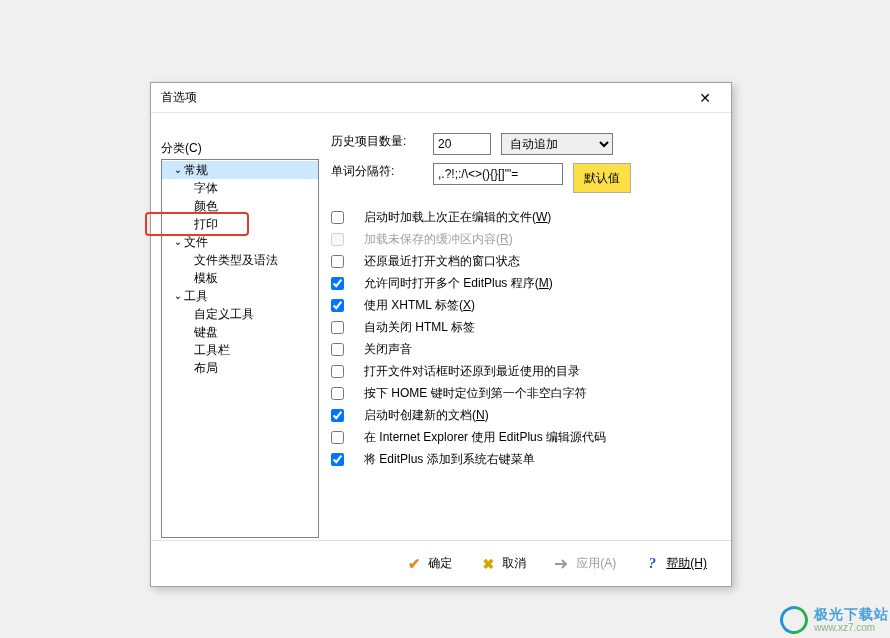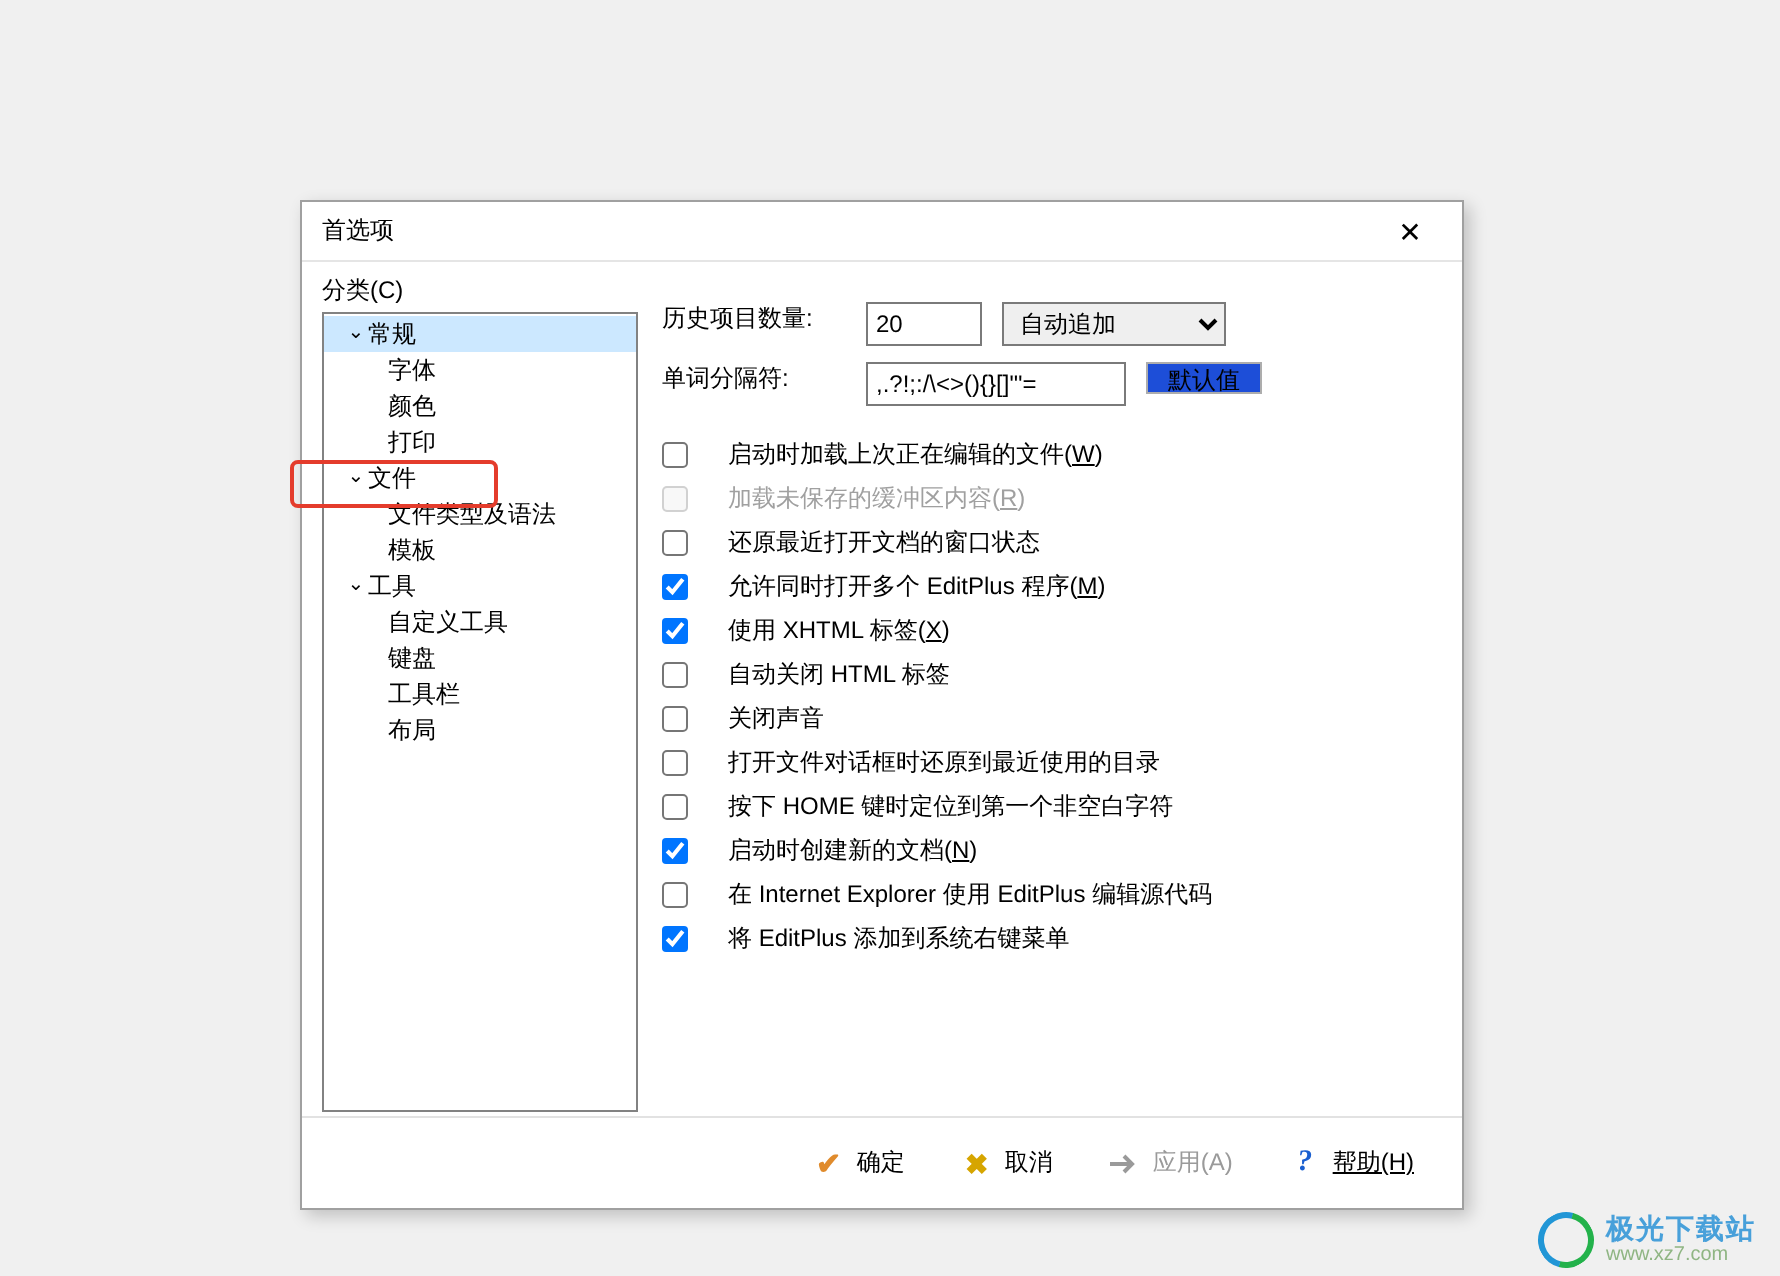--- a/index.html
+++ b/index.html
@@ -1,20 +1,20 @@
 <!DOCTYPE html>
 <html><head>
 <meta charset="utf-8">
 <style>
 * { box-sizing: border-box; margin: 0; padding: 0; font-family: "Microsoft YaHei", "Segoe UI", sans-serif; }
 body { width: 890px; height: 638px; background: #f0f0f0; position: relative; overflow: hidden; }
 
 .dialog {
   position: absolute;
-  left: 150px; top: 100px;
+  left: 150px; top: 82px;
   width: 582px; height: 505px;
   background: #ffffff;
   border: 1px solid #a0a0a0;
   box-shadow: 3px 3px 8px rgba(0,0,0,0.2);
 }
 .titlebar {
   height: 30px;
   display: flex; align-items: center; justify-content: space-between;
   padding: 0 6px 0 10px;
   border-bottom: 1px solid #e5e5e5;
@@ -26,21 +26,21 @@
   font-size: 14px; color: #000;
 }
 
 .content {
   position: absolute;
   left: 10px; top: 36px; right: 10px; bottom: 48px;
   display: flex;
   gap: 12px;
 }
 
-.left-panel { width: 158px; display:flex; flex-direction:column; }
+.left-panel { width: 158px; display:flex; flex-direction:column;margin-top:21px; }
 .cat-label { font-size: 12px; margin-bottom: 2px; }
 .tree {
   flex: 1;
   border: 1px solid #828282;
   background: #fff;
   font-size: 12px;
   padding-top:1px;
 }
 .tree-item {
   height: 18px;
@@ -74,22 +74,22 @@
   font-size: 12px; font-family: inherit;
 }
 .num-input { width: 58px; }
 .sep-input { width: 130px; }
 select {
   height: 22px; font-size: 12px; font-family: inherit;
   border: 1px solid #7a7a7a; background:#efefef;
   width: 112px; padding: 0 4px;
 }
 .btn-small {
-  height: 16px; padding: 0 10px;
-  border: 1px solid #adadad; background: #1d4ed8;
+  height: 30px; padding: 0 10px;
+  border: 1px solid #adadad; background: #fde047;
   font-size: 12px; font-family: inherit;
   cursor: pointer;
 }
 
 .check-row {
   display: flex; align-items: center;
   margin-bottom: 5px;
   gap: 20px;
 }
 .check-row input[type=checkbox]{ width:13px; height:13px; }
@@ -109,21 +109,21 @@
 .bar-btn { display: flex; align-items: center; gap: 6px; cursor: pointer; }
 .bar-btn.disabled { color: #9a9a9a; cursor: default; }
 .ico { width:16px; height:16px; display:inline-flex; align-items:center; justify-content:center; font-weight:bold; font-size:15px; }
 .ico-ok { color:#e08b2c; }
 .ico-cancel { color:#d6a500; font-size:14px; }
 .ico-apply svg path { stroke:#9a9a9a; }
 .ico-help { color:#1a5fd0; font-family: Georgia, serif; font-style: italic; }
 
 .watermark {
   position: absolute;
-  right: 12px; bottom: 4px;
+  right: 1px; bottom: 4px;
   display: flex; align-items: center; gap: 6px;
   font-size: 12px; color: #5a9bd5;
 }
 .watermark .logo {
   width: 28px; height: 28px; border-radius: 50%;
   border: 3px solid #23b24b; border-left-color:#2196d6; border-top-color:#2196d6;
   transform: rotate(-30deg);
   position: relative;
 }
 .wm-txt { display:flex; flex-direction:column; line-height:1.1; }

